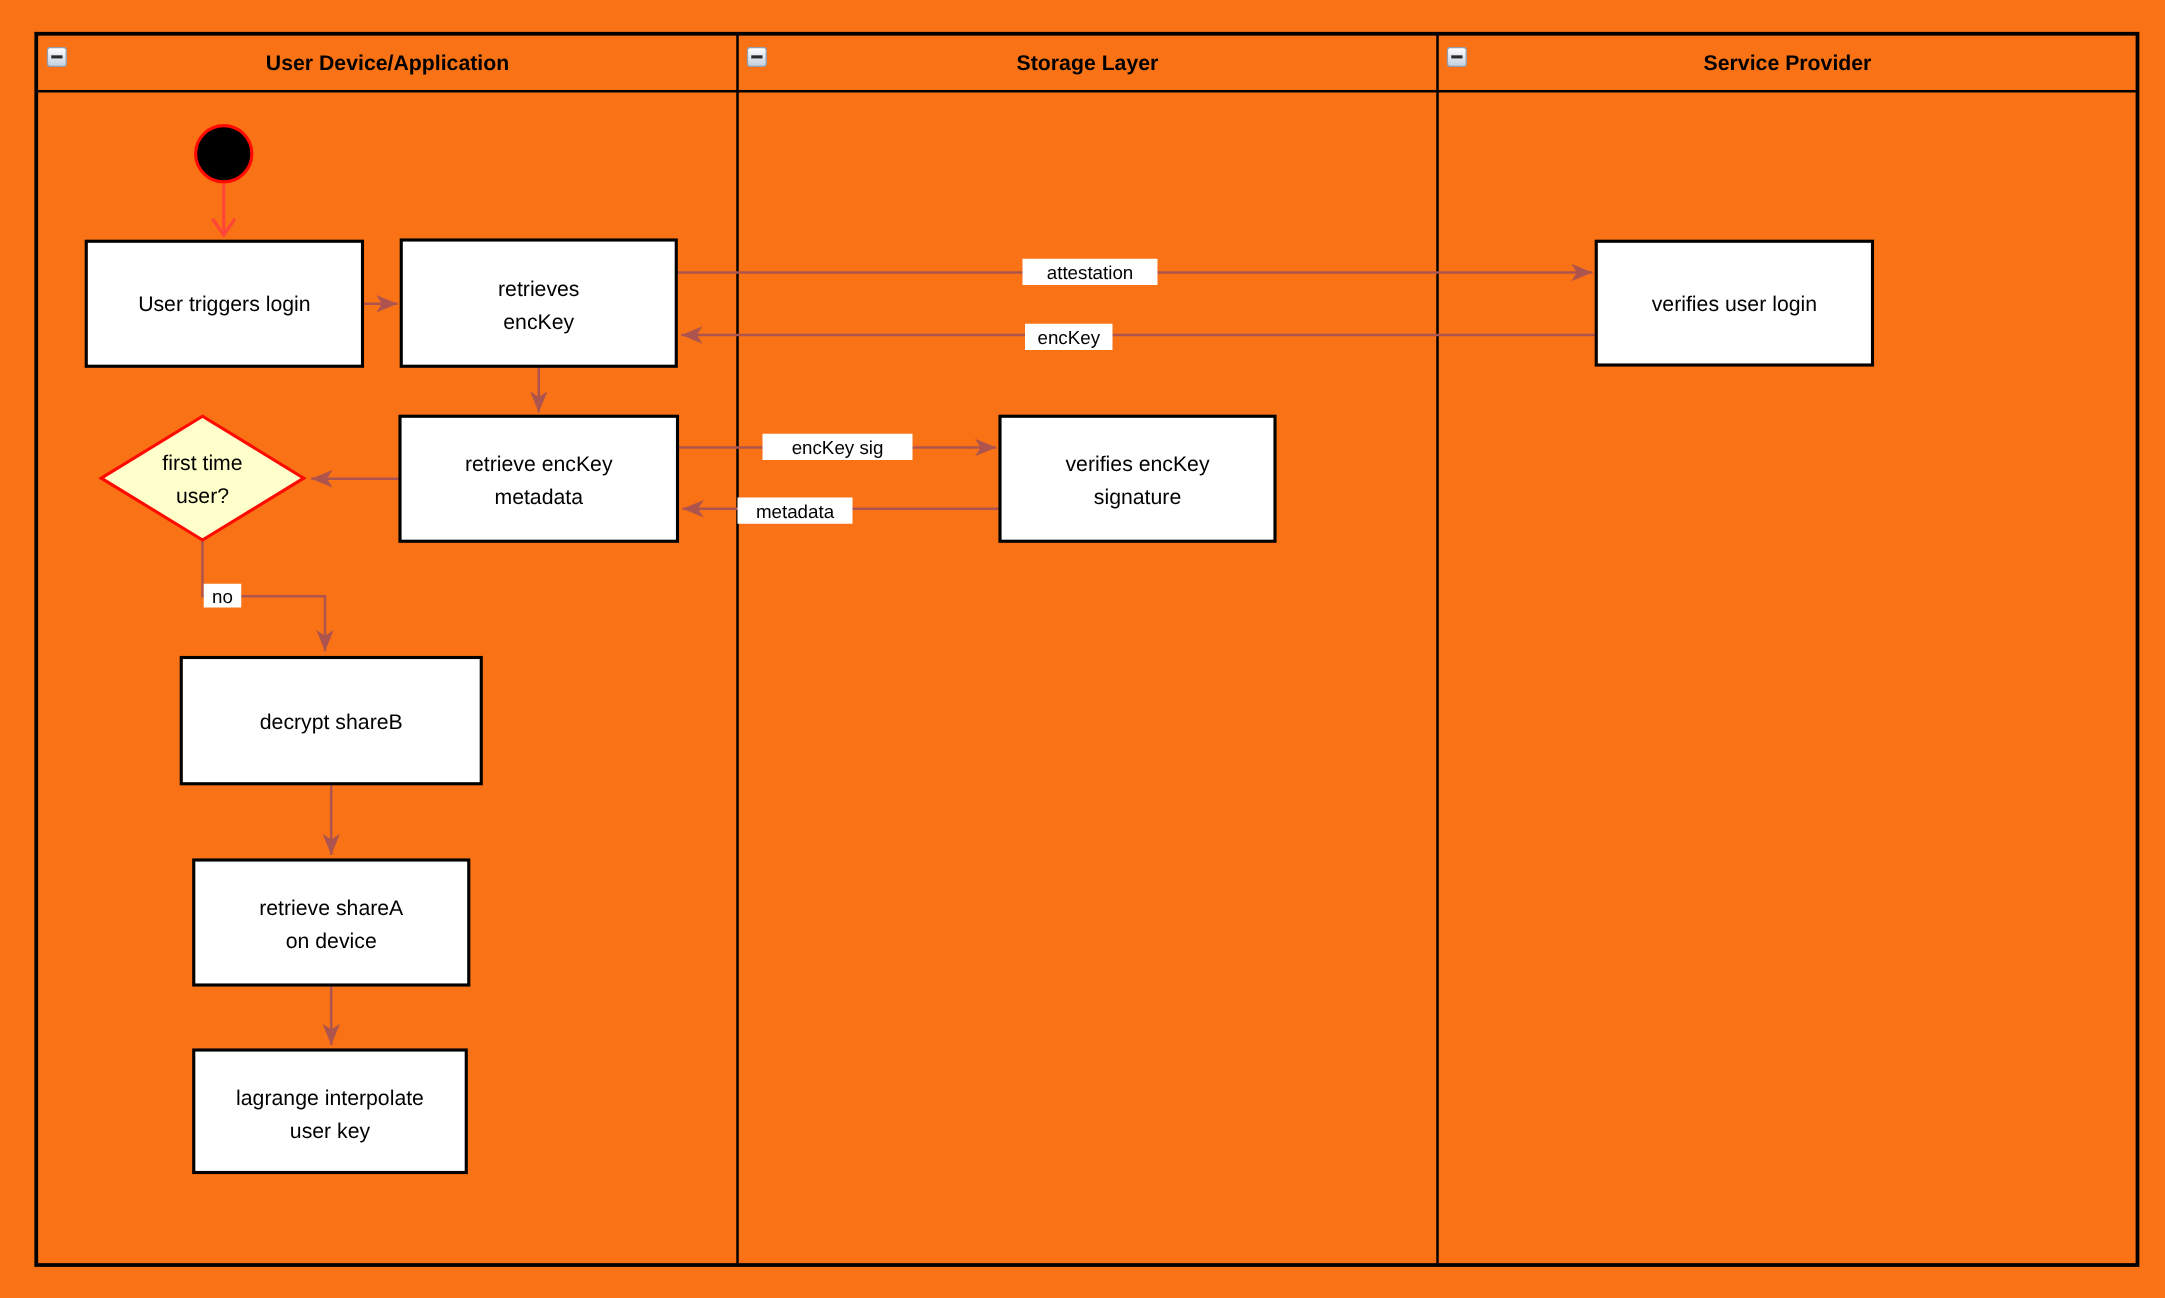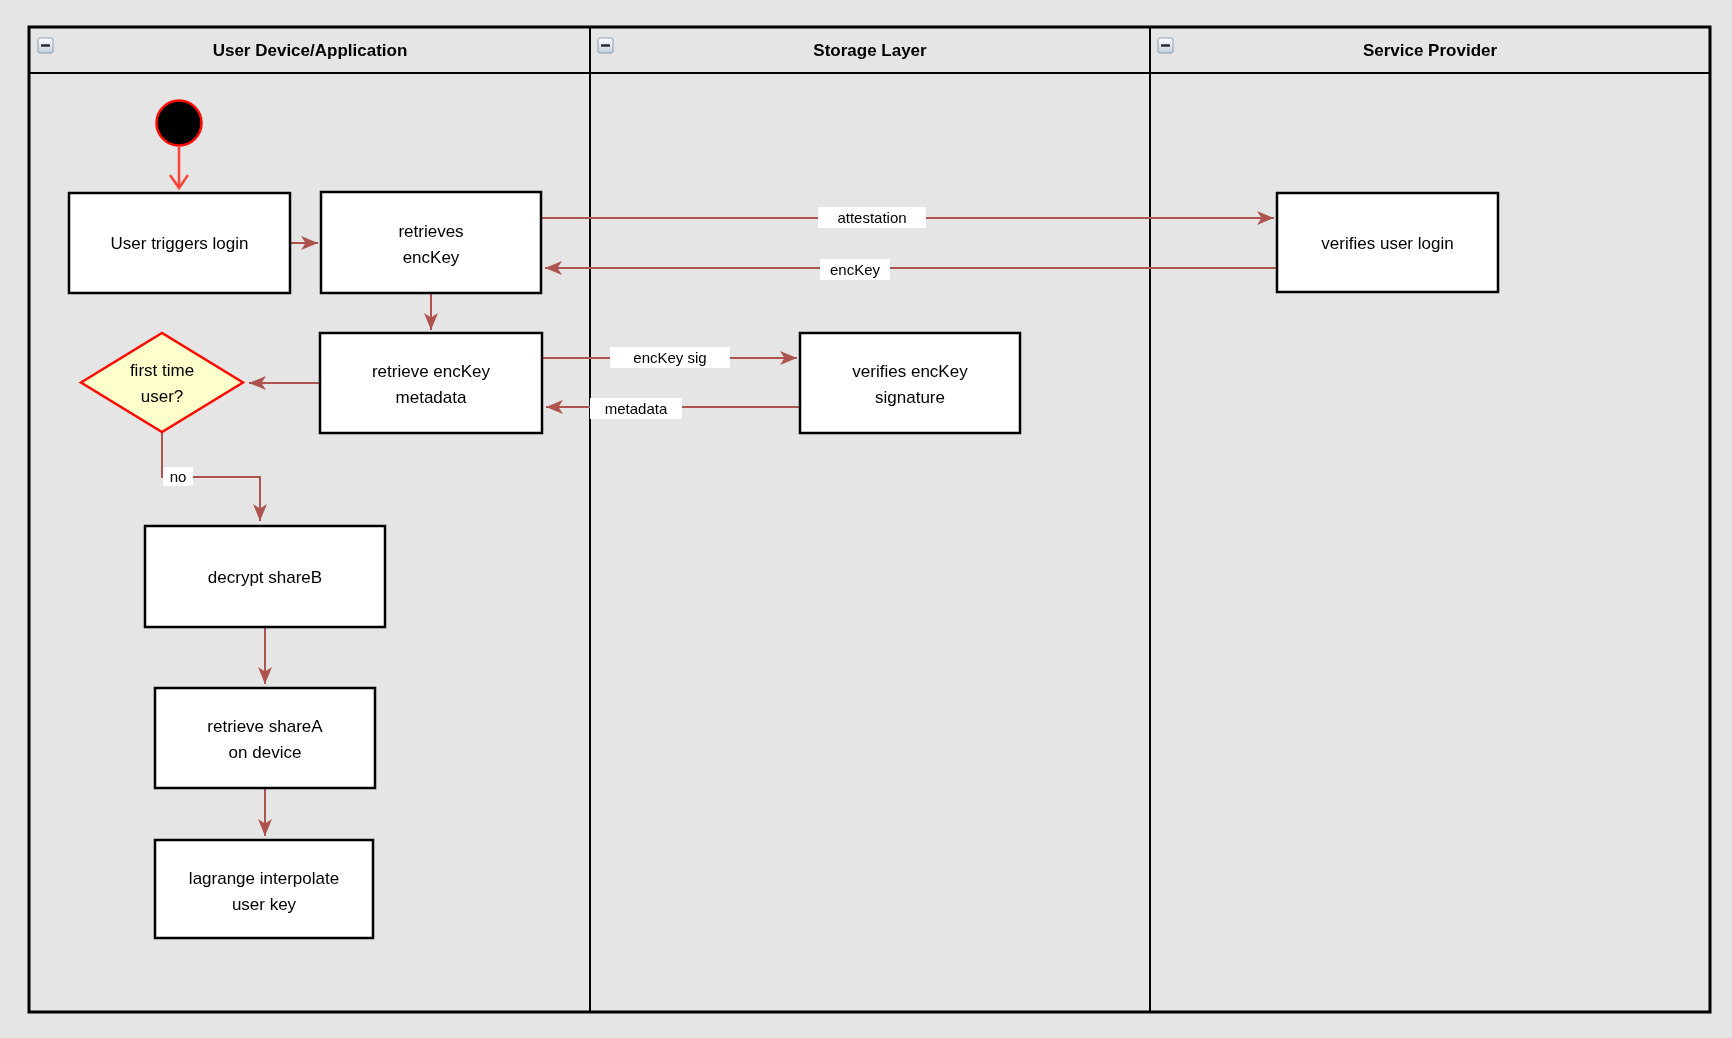--- a/index.html
+++ b/index.html
@@ -1,16 +1,16 @@
 <!DOCTYPE html>
 <html style="--arrow: #AE544E; --start_arrow: #FF4438; --shape_red: #FF0A00; --diamond_fill: #FFFFCC; --border: #000000;"><head>
 <meta charset="utf-8">
 <style>
   html,body { margin:0; padding:0; background:#ffffff; }
-  .canvas { width:1732px; height:1038px; position:relative; background:#e5e5e5; }
+  .canvas { width:1732px; height:1038px; position:relative; background:#f97316; }
   svg text { font-family:"Liberation Sans", sans-serif; fill:#000000; }
   .lane-title { font-size:17px; font-weight:bold; text-anchor:middle; }
   .node-label { font-size:17px; text-anchor:middle; }
   .edge-label { font-size:15px; text-anchor:middle; }
   .pool-line  { stroke:#000000; stroke-width:2; fill:none; }
   .pool-border{ stroke:#000000; stroke-width:3; fill:none; }
   .node  { fill:#ffffff; stroke:#000000; stroke-width:2.5; }
   .edge  { stroke:var(--arrow); stroke-width:2; fill:none; }
   .edge-bright { stroke:var(--start_arrow); stroke-width:2.5; fill:none; }
   .mhead { fill:var(--arrow); stroke:none; }

